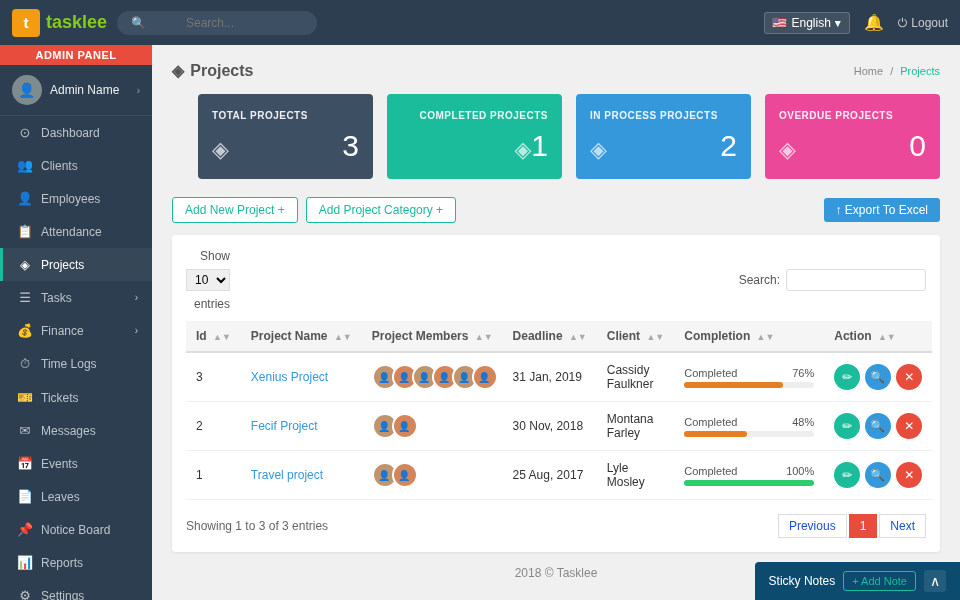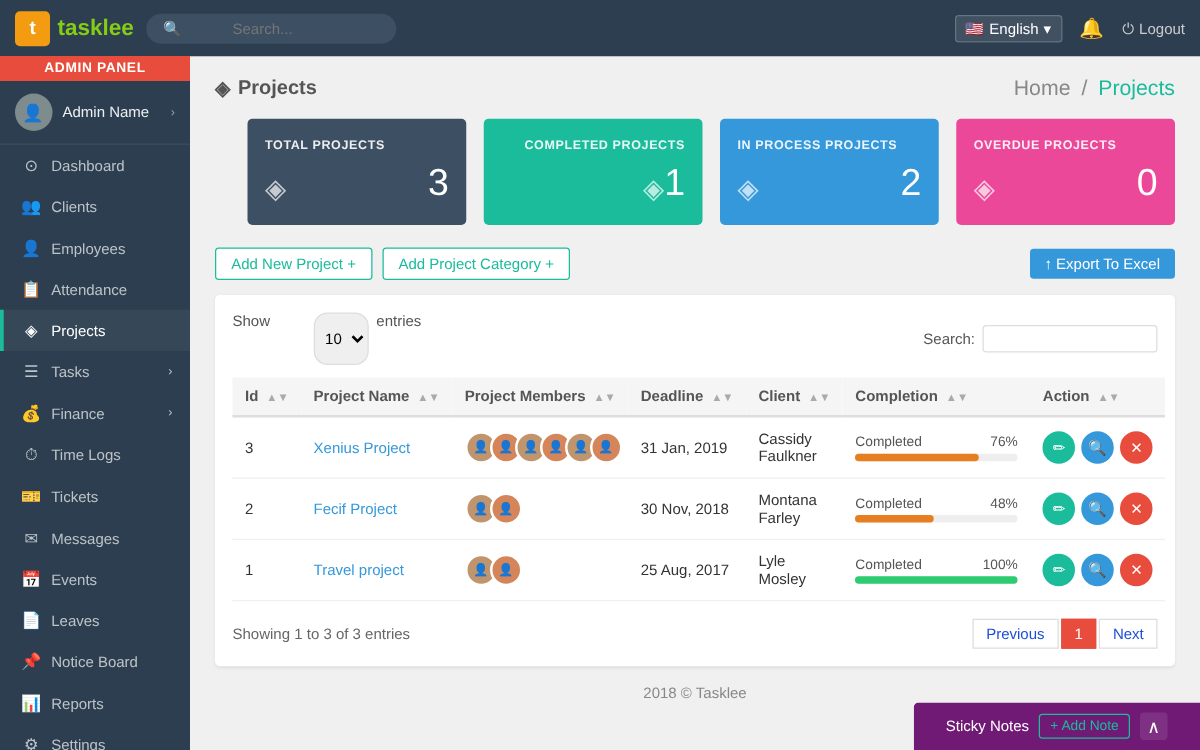--- a/index.html
+++ b/index.html
@@ -103,21 +103,21 @@
     
     .main { flex: 1; overflow-y: auto; padding: 16px 20px; }
 
     
     .breadcrumb-row {
       display: flex; justify-content: space-between; align-items: center;
       margin-bottom: 14px;
     }
     .page-title { font-size: 16px; font-weight: 600; color: #555; display: flex; align-items: center; gap: 6px; }
     .page-title-icon { font-size: 16px; color: #555; }
-    .breadcrumb { font-size: 17px; color: #888; }
+    .breadcrumb { font-size: 11px; color: #888; }
     .breadcrumb a { color: #888; text-decoration: none; }
     .breadcrumb .current { color: #1abc9c; }
     .breadcrumb .sep { margin: 0 4px; }
 
     
     .stats-row {
       display: grid; grid-template-columns: repeat(4, 1fr);
       gap: 14px; margin-bottom: 18px; margin-left: 26px;
     }
     .stat-card {
@@ -152,23 +152,23 @@
 
     
     .table-section {
       background: white; border-radius: 4px; padding: 14px;
       box-shadow: 0 1px 3px rgba(0,0,0,0.08);
     }
     .table-controls {
       display: flex; justify-content: space-between; align-items: center;
       margin-bottom: 10px;
     }
-    .show-entries { display: flex; align-items: flex-start; gap: 6px; font-size: 12px; color: #555; }
+    .show-entries { display: flex; align-items: flex-end; gap: 6px; font-size: 12px; color: #555; flex-direction: column; }
     .show-entries select {
-      border: 1px solid #ddd; border-radius: 11px; padding: 12px 4px; font-size: 12px; margin-left: 29px;
+      border: 1px solid #ddd; border-radius: 0; padding: 2px 4px; font-size: 12px;
     }
     .search-control { display: flex; align-items: center; gap: 6px; font-size: 12px; color: #555; }
     .search-control input {
       border: 1px solid #ddd; border-radius: 3px; padding: 3px 8px; font-size: 12px; width: 140px;
     }
 
     table { width: 100%; border-collapse: collapse; font-size: 12px; }
     thead th {
       background: #f5f5f5; border-bottom: 2px solid #ddd;
       padding: 8px 10px; text-align: left; font-weight: 600; color: #555;
@@ -220,23 +220,23 @@
     .page-btn.active { background: #e74c3c; color: white; border-color: #e74c3c; }
 
     
     .footer {
       text-align: center; font-size: 12px; color: #888; padding: 14px 0 6px;
     }
 
     
     .sticky-notes-bar {
       position: fixed; bottom: 0; right: 0;
-      background: #701a75; color: white;
+      background: #0c4a6e; color: white;
       display: flex; align-items: center; gap: 8px;
-      padding: 8px 26px; font-size: 12px;
+      padding: 8px 14px; font-size: 12px;
       border-radius: 4px 0 0 0;
     }
     .add-note-btn {
       background: transparent; border: 1px solid #1abc9c; color: #1abc9c;
       padding: 3px 8px; border-radius: 3px; font-size: 11px; cursor: pointer;
     }
     .sticky-collapse {
       background: rgba(255,255,255,0.1); border: none; color: white;
       width: 22px; height: 22px; border-radius: 3px; cursor: pointer;
       display: flex; align-items: center; justify-content: center; font-size: 14px;

